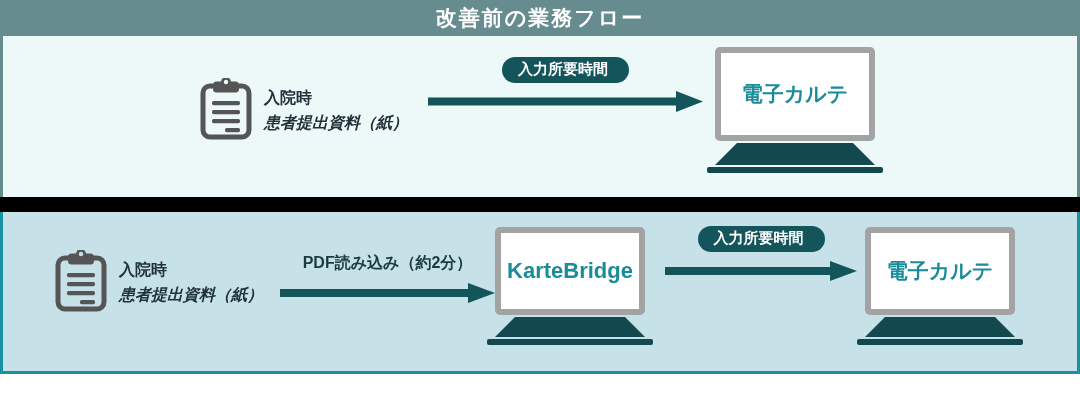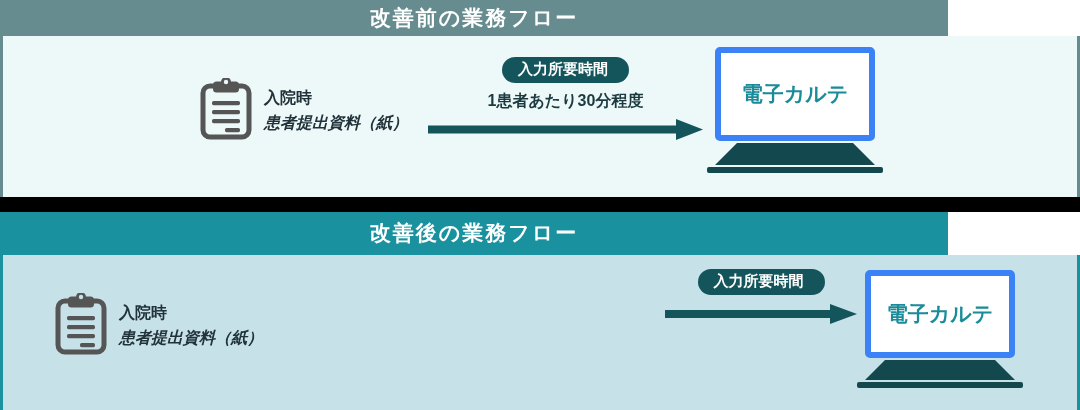--- a/index.html
+++ b/index.html
@@ -17,21 +17,21 @@
   .diagram {
     position: relative;
     width: 1080px;
     height: 410px;
   }
 
   
   .section-before { position: absolute; left: 0; top: 0; width: 1080px; }
 
   .band {
-    width: 948px;
+    width: 1080px;
     height: 36px;
     display: flex;
     align-items: center;
     justify-content: center;
     box-sizing: border-box;
   }
   .band-before { background: #678C8F; }
   .band-after  { background: #1A919E; }
 
   .band-title {
@@ -114,21 +114,21 @@
     text-align: center;
     white-space: nowrap;
     line-height: 1.3;
   }
   .arrow-svg { display: block; }
 
   
   .laptop { position: absolute; }
   .laptop-screen {
     background: #ffffff;
-    border: 6px solid #3b82f6;
+    border: 6px solid #a3a3a3;
     border-radius: 5px;
     display: flex;
     align-items: center;
     justify-content: center;
     box-sizing: border-box;
   }
   .laptop-label {
     color: #1A8C99;
     font-weight: 700;
     white-space: nowrap;
@@ -175,21 +175,20 @@
         <span class="clip-text">
           <span class="l1">入院時</span>
           <span class="l2">患者提出資料（紙）</span>
         </span>
       </div>
 
       <div class="arrow-group" style="left: 425px; top: 21px; width: 275px;">
         <div class="pill-wrap">
           <span class="pill">入力所要時間</span>
         </div>
-        <div class="arrow-label" style="margin-top: 8px;">1患者あたり30分程度</div>
         <svg class="arrow-svg" width="275" height="22" viewBox="0 0 275 22" style="margin-top: 8px;">
           <rect x="0" y="6.5" width="253" height="8" fill="#14555C"></rect>
           <polygon points="248,0 275,10.5 248,21" fill="#14555C"></polygon>
         </svg>
       </div>
 
       <div class="laptop" style="left: 712px; top: 11px;">
         <div class="laptop-screen" style="width: 160px; height: 94px;">
           <span class="laptop-label" style="font-size: 21px;">電子カルテ</span>
         </div>
@@ -197,23 +196,20 @@
         <div class="laptop-foot" style="width: 176px; height: 6px; margin-left: -8px;"></div>
       </div>
 
     </div>
   </div>
 
   <div class="black-bar"></div>
 
   <div class="section-after">
 
-    <div class="band band-after" style="height: 43px;">
-      <span class="band-title">改善後の業務フロー</span>
-    </div>
 
     <div class="panel-after">
 
       <div class="clip-node" style="left: 52px; top: 38px;">
         <span class="clip-icon">
           <svg width="52" height="62" viewBox="0 0 52 62" aria-hidden="true">
             <rect x="3" y="8" width="46" height="51" rx="7" ry="7" fill="none" stroke="#555555" stroke-width="5"></rect>
             <rect x="13" y="3.5" width="26" height="11" rx="3.5" ry="3.5" fill="#555555"></rect>
             <circle cx="26" cy="4" r="5" fill="#555555"></circle>
             <circle cx="26" cy="4" r="2.2" fill="#C6E2E8"></circle>
@@ -222,21 +218,35 @@
             <rect x="12" y="41" width="28" height="4.2" rx="1.6" fill="#555555"></rect>
             <rect x="25" y="50" width="15" height="4.2" rx="1.6" fill="#555555"></rect>
           </svg>
         </span>
         <span class="clip-text">
           <span class="l1">入院時</span>
           <span class="l2">患者提出資料（紙）</span>
         </span>
       </div>
 
-
+      <div class="arrow-group" style="left: 277px; top: 41px; width: 215px;">
+        <div class="arrow-label">PDF読み込み（約2分）</div>
+        <svg class="arrow-svg" width="215" height="20" viewBox="0 0 215 20" style="margin-top: 9px;">
+          <rect x="0" y="6" width="192" height="8" fill="#14555C"></rect>
+          <polygon points="188,0 215,10 188,20" fill="#14555C"></polygon>
+        </svg>
+      </div>
+
+      <div class="laptop" style="left: 492px; top: 15px;">
+        <div class="laptop-screen" style="width: 150px; height: 88px;">
+          <span class="laptop-label" style="font-size: 22px;">KarteBridge</span>
+        </div>
+        <div class="laptop-base" style="border-width: 0 20px 20px 20px; width: 150px; box-sizing: border-box;"></div>
+        <div class="laptop-foot" style="width: 166px; height: 6px; margin-left: -8px;"></div>
+      </div>
 
       <div class="arrow-group" style="left: 662px; top: 14px; width: 192px;">
         <div class="pill-wrap">
           <span class="pill">入力所要時間</span>
         </div>
         <svg class="arrow-svg" width="192" height="20" viewBox="0 0 192 20" style="margin-top: 9px;">
           <rect x="0" y="6" width="169" height="8" fill="#14555C"></rect>
           <polygon points="165,0 192,10 165,20" fill="#14555C"></polygon>
         </svg>
       </div>

